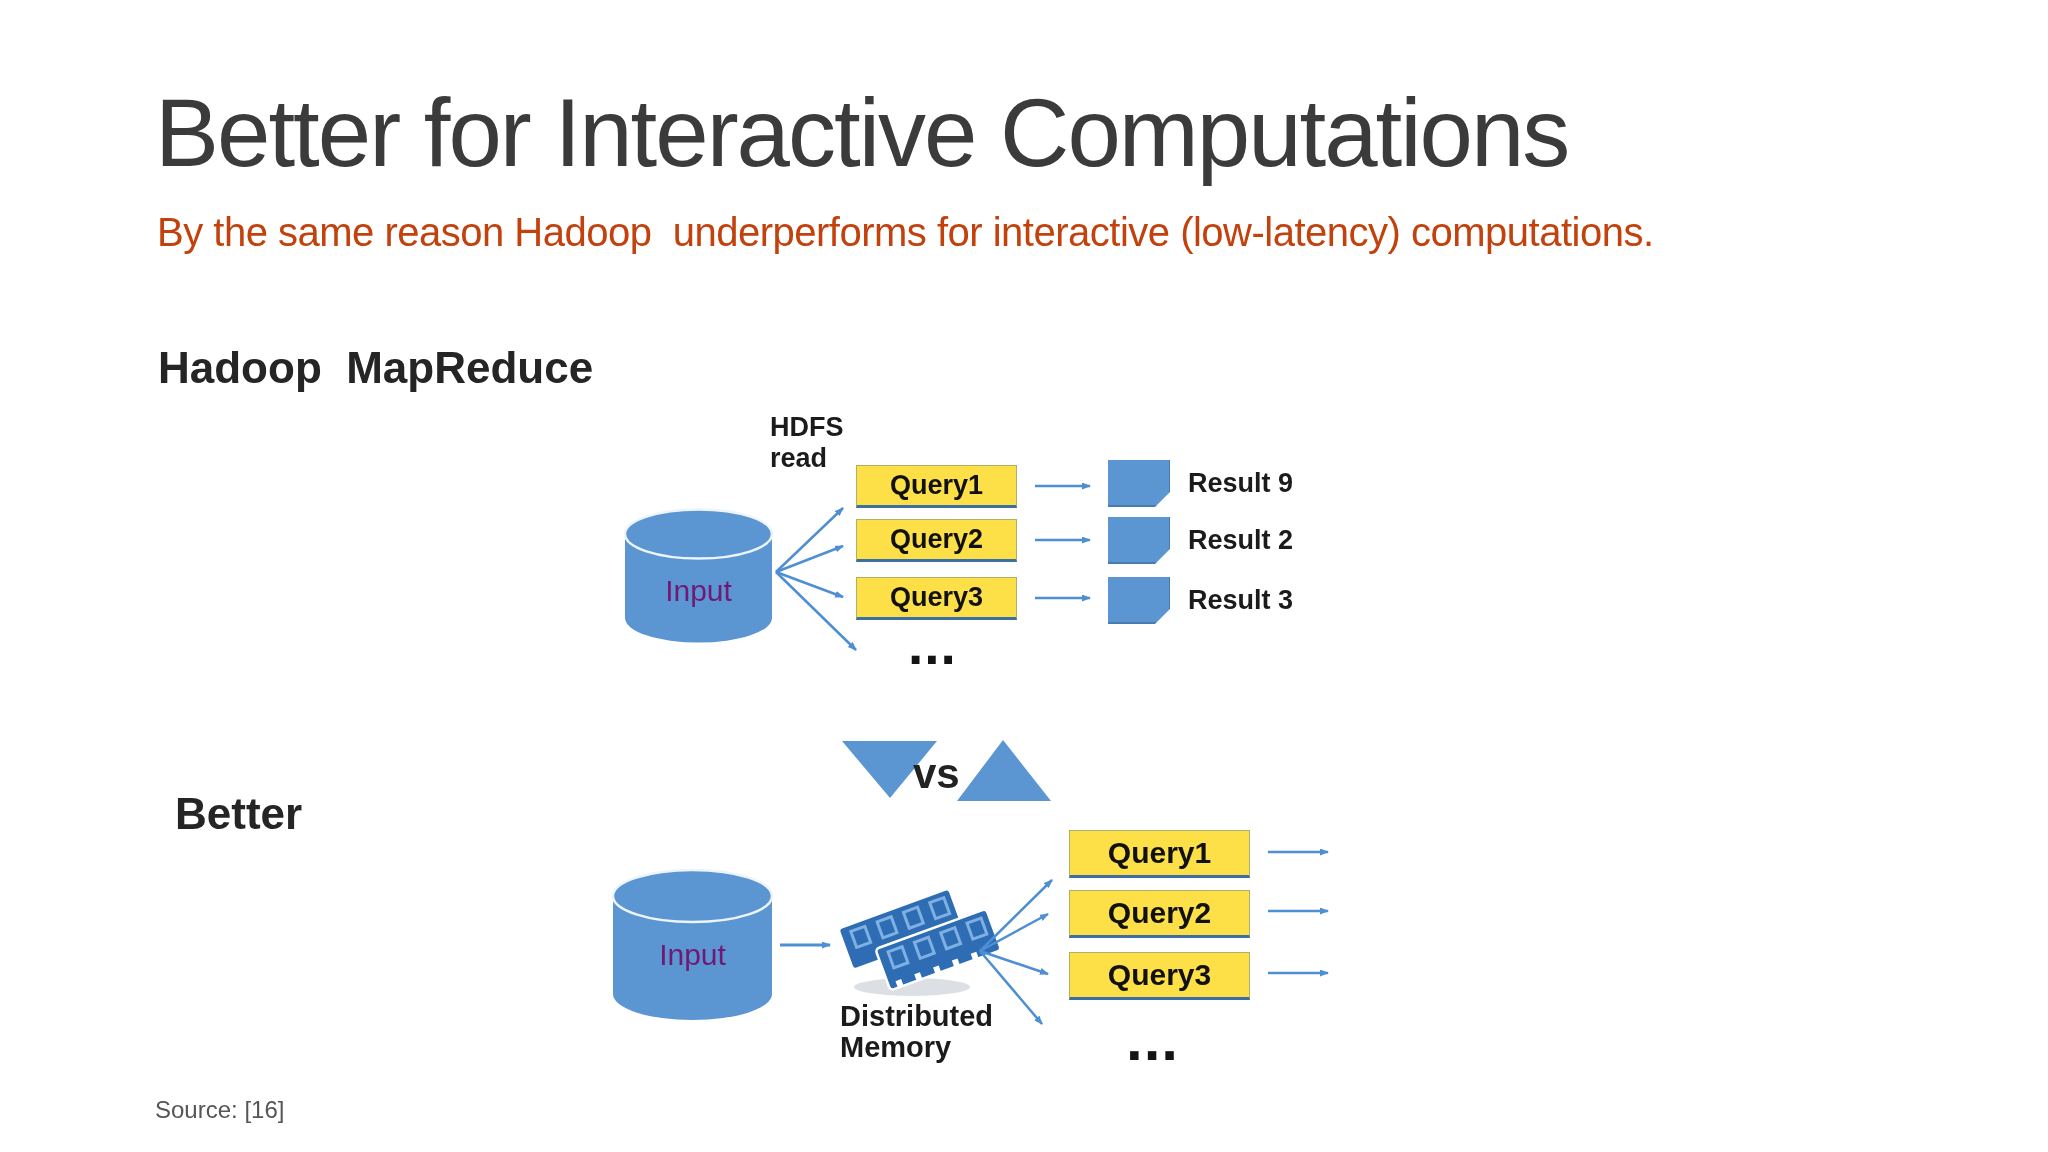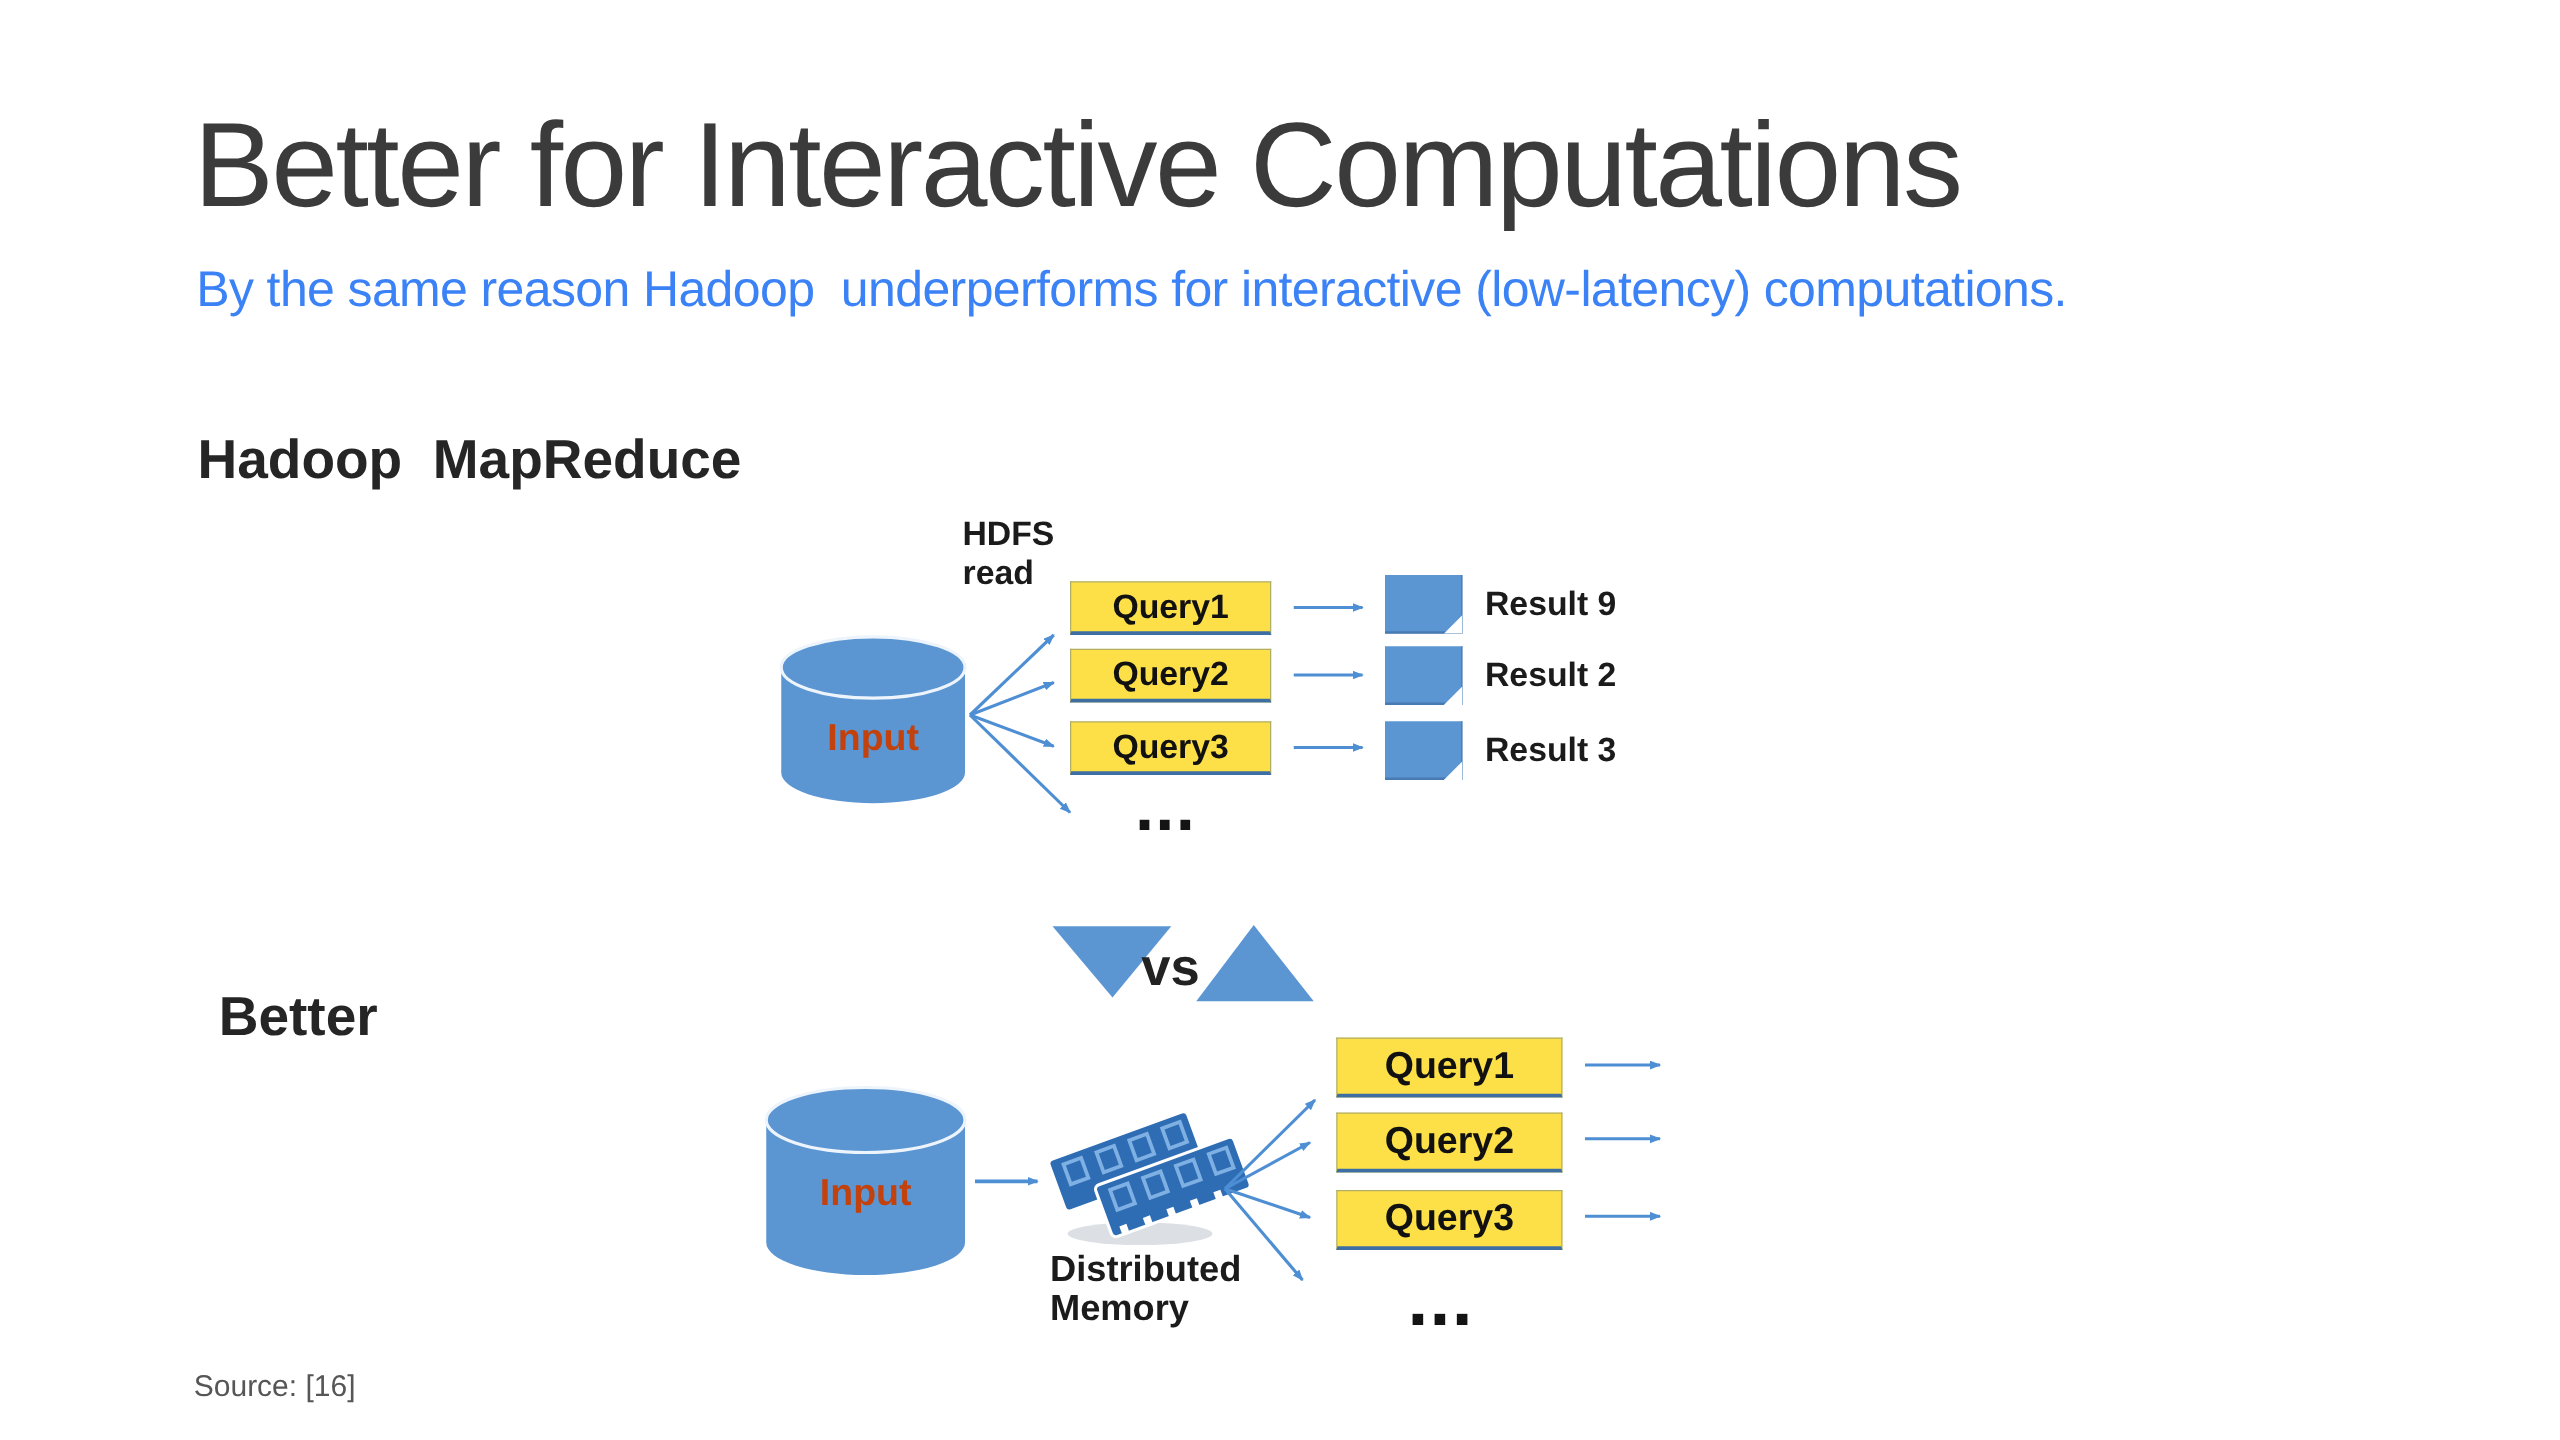--- a/index.html
+++ b/index.html
@@ -6,31 +6,31 @@
   body{
     width:2048px;height:1152px;background:#ffffff;position:relative;
     font-family:"Liberation Sans","DejaVu Sans",sans-serif;overflow:hidden;
   }
   .abs{position:absolute;}
   .title{
     left:155px;top:78px;font-size:96px;font-weight:400;color:#3b3b3b;
     letter-spacing:-2px;white-space:nowrap;
   }
   .subtitle{
-    left:157px;top:210px;font-size:40px;font-weight:400;color:#3b82f6;
+    left:157px;top:210px;font-size:40px;font-weight:400;color:#c2410c;
     letter-spacing:-0.5px;white-space:pre;
   }
   .section-heading{font-weight:bold;color:#252525;font-size:44px;white-space:pre;}
   .h-hadoop{left:158px;top:343px;}
   .h-spark{left:175px;top:789px;}
   .small-bold{font-weight:bold;color:#1b1b1b;white-space:pre-line;line-height:1.15;}
   .hdfs{left:770px;top:412px;font-size:27px;}
   .dmem{left:840px;top:1001px;font-size:29px;line-height:1.06;}
   .input-label{
-    font-weight:bold;color:#c2410c;font-size:30px;text-align:center;z-index:3;
+    font-weight:normal;color:#701a75;font-size:30px;text-align:center;z-index:3;
   }
   .input1{left:625px;width:147px;top:574px;}
   .input2{left:613px;width:159px;top:938px;}
   .qbox{
     background:#fde047;display:flex;align-items:center;justify-content:center;
     font-weight:bold;color:#111111;z-index:2;
     border:1px solid rgba(55,95,150,0.38);border-bottom:3px solid #3D6FA5;
     box-sizing:border-box;
   }
   .qh{left:856px;width:161px;height:43px;font-size:27px;}

